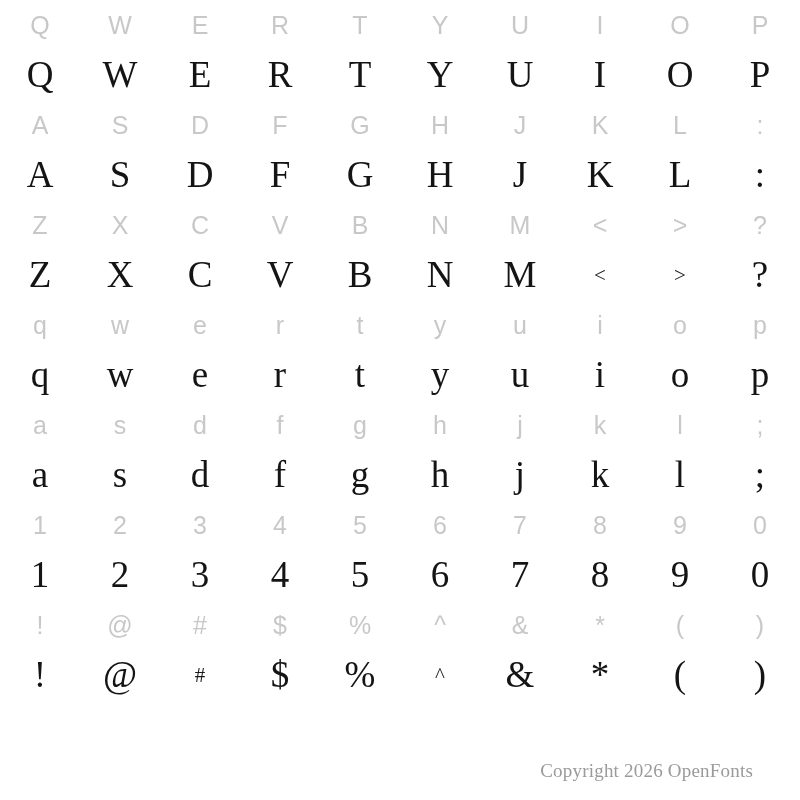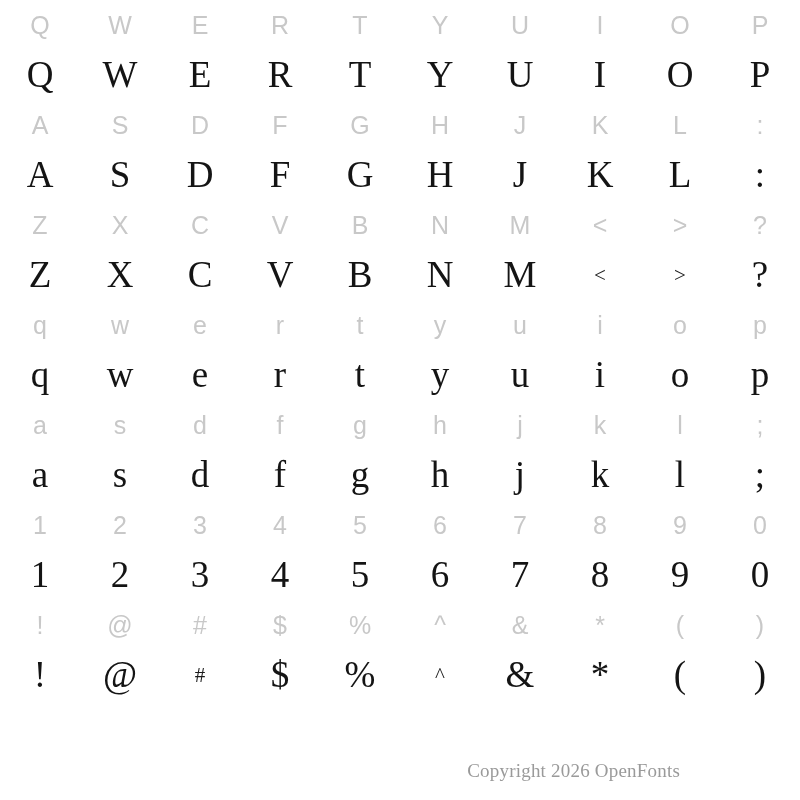--- a/index.html
+++ b/index.html
@@ -60,21 +60,21 @@
   .row.glyph .cell.small {
     font-size: 21px;
     color: #1a1a1a;
   }
   #footer {
     position: absolute;
     left: 0;
     bottom: 18px;
     width: 800px;
     text-align: right;
-    padding-right: 120px;
+    padding-right: 47px;
     box-sizing: border-box;
   }
   #footer .copyright {
     color: #9a9a9a;
     font-family: "Liberation Serif", serif;
     font-size: 19px;
     letter-spacing: 0.2px;
   }
 </style>
 </head>

